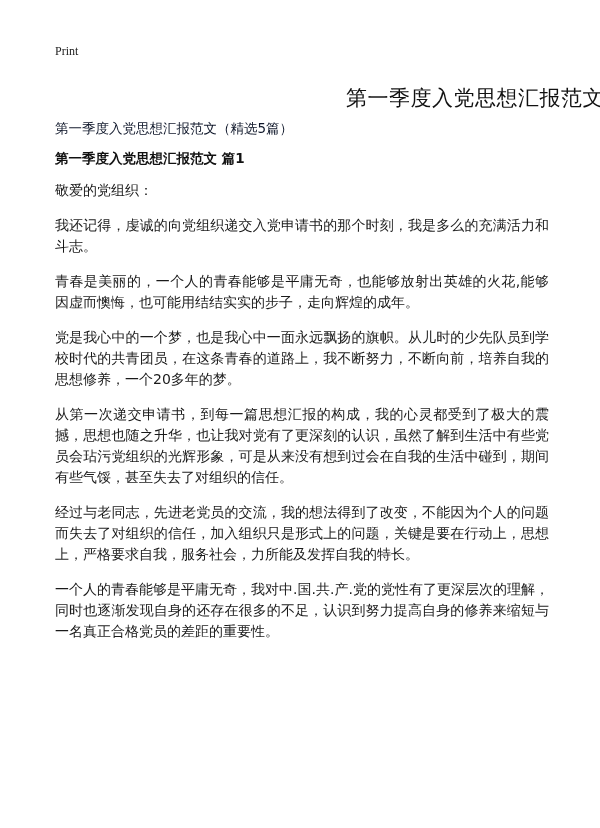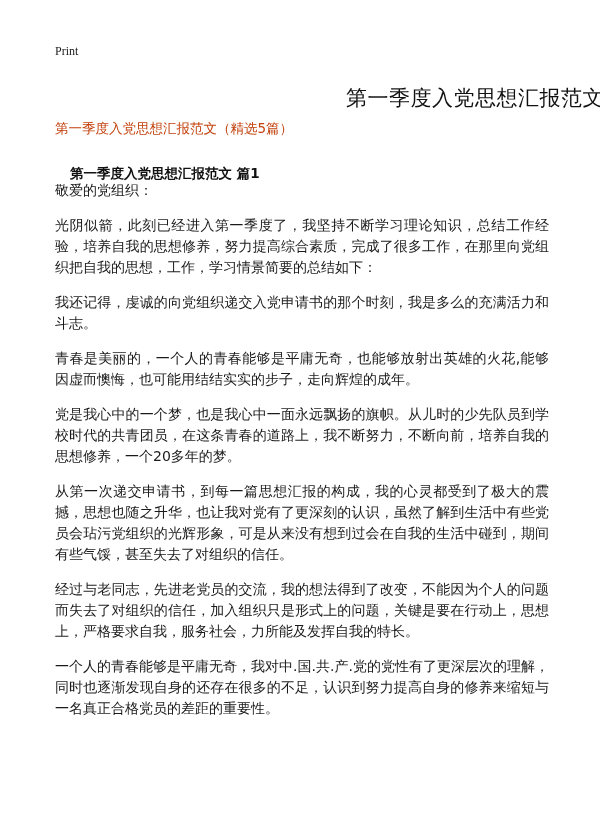--- a/index.html
+++ b/index.html
@@ -32,21 +32,21 @@
       font-size: 21px;
       color: #111;
       letter-spacing: 0.5px;
     }
     .doc-subtitle {
       position: absolute;
       left: 55px;
       top: 120px;
       font-family: "DejaVu Sans", "Liberation Sans", sans-serif;
       font-size: 13.5px;
-      color: #c2410c;
+      color: #0f172a;
     }
     .doc-heading {
       position: absolute;
       left: 55px;
       top: 150px;
       font-family: "DejaVu Sans", "Liberation Sans", sans-serif;
       font-size: 13.5px;
       font-weight: bold;
       color: #111;
     }
@@ -68,25 +68,24 @@
   </style>
 </head>
 <body>
 
 <div class="print-label">Print</div>
 
 <h1 class="doc-title" style="margin:4px;font-weight:normal;text-align:right;">第一季度入党思想汇报范文</h1>
 
 <div class="doc-subtitle">第一季度入党思想汇报范文（精选5篇）</div>
 
-<h2 class="doc-heading" style="margin:15px;">第一季度入党思想汇报范文 篇1</h2>
+<h2 class="doc-heading" style="margin:0;">第一季度入党思想汇报范文 篇1</h2>
 
 <div class="body-text">
   <p>敬爱的党组织：</p>
-  <p>光阴似箭，此刻已经进入第一季度了，我坚持不断学习理论知识，总结工作经验，培养自我的思想修养，努力提高综合素质，完成了很多工作，在那里向党组织把自我的思想，工作，学习情景简要的总结如下：</p>
   <p>我还记得，虔诚的向党组织递交入党申请书的那个时刻，我是多么的充满活力和斗志。</p>
   <p>青春是美丽的，一个人的青春能够是平庸无奇，也能够放射出英雄的火花,能够因虚而懊悔，也可能用结结实实的步子，走向辉煌的成年。</p>
   <p>党是我心中的一个梦，也是我心中一面永远飘扬的旗帜。从儿时的少先队员到学校时代的共青团员，在这条青春的道路上，我不断努力，不断向前，培养自我的思想修养，一个20多年的梦。</p>
   <p>从第一次递交申请书，到每一篇思想汇报的构成，我的心灵都受到了极大的震撼，思想也随之升华，也让我对党有了更深刻的认识，虽然了解到生活中有些党员会玷污党组织的光辉形象，可是从来没有想到过会在自我的生活中碰到，期间有些气馁，甚至失去了对组织的信任。</p>
   <p>经过与老同志，先进老党员的交流，我的想法得到了改变，不能因为个人的问题而失去了对组织的信任，加入组织只是形式上的问题，关键是要在行动上，思想上，严格要求自我，服务社会，力所能及发挥自我的特长。</p>
   <p>一个人的青春能够是平庸无奇，我对中.国.共.产.党的党性有了更深层次的理解，同时也逐渐发现自身的还存在很多的不足，认识到努力提高自身的修养来缩短与一名真正合格党员的差距的重要性。</p>
 
 </div>
 
 </body></html>

